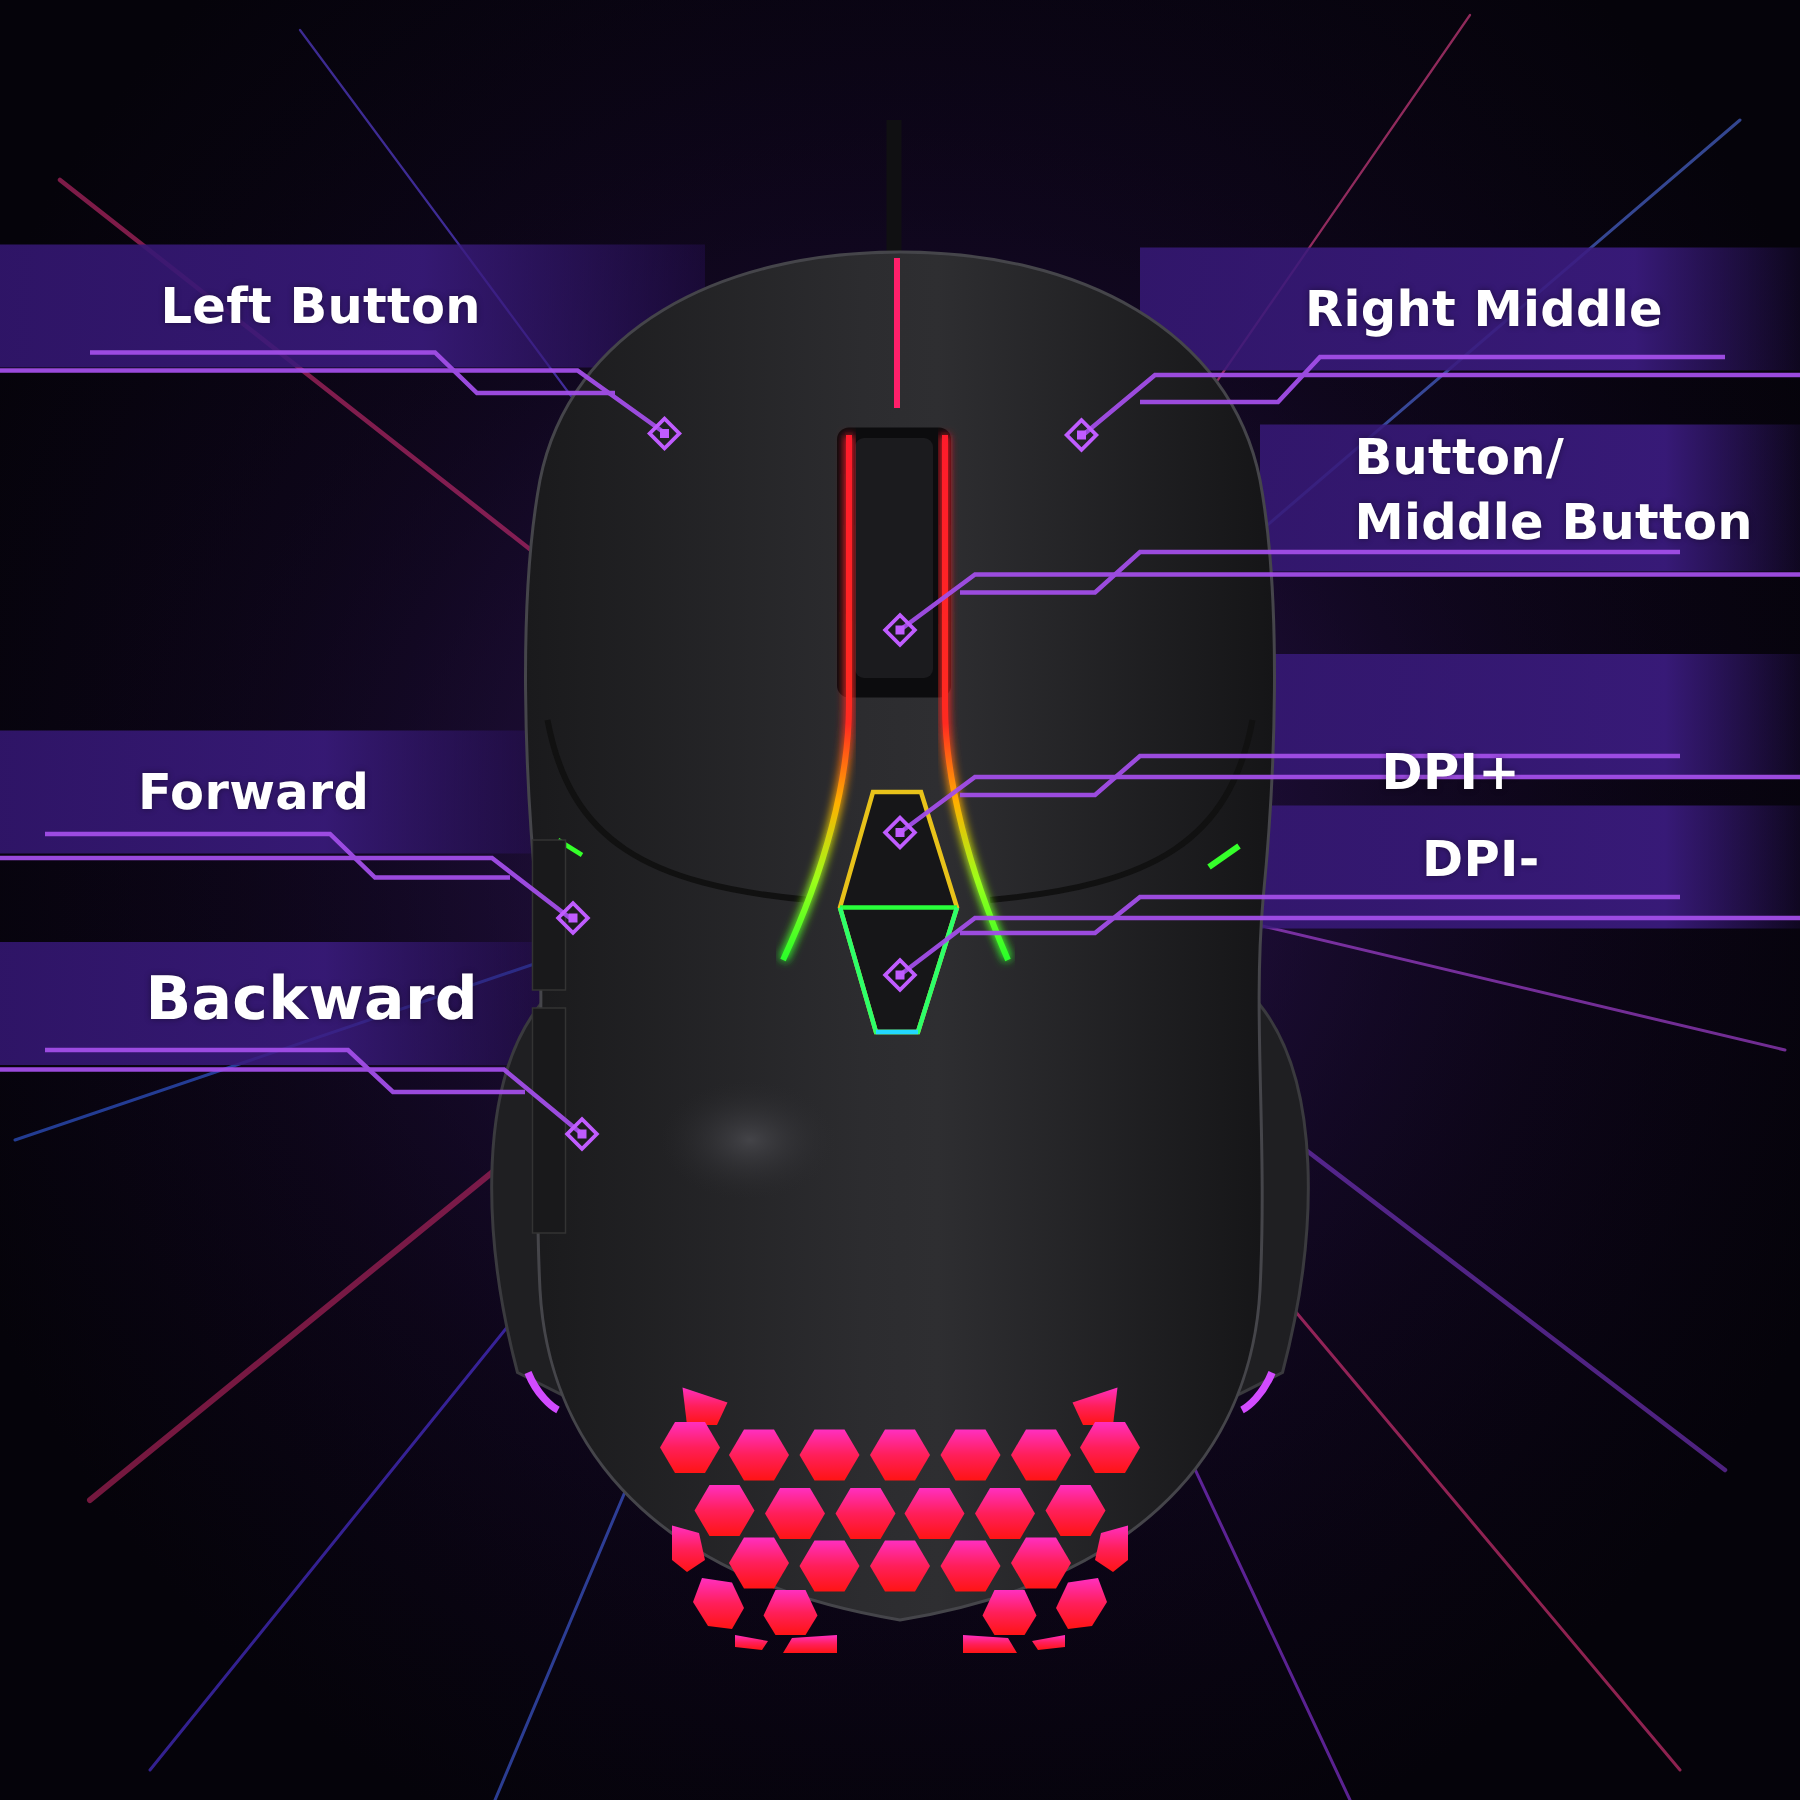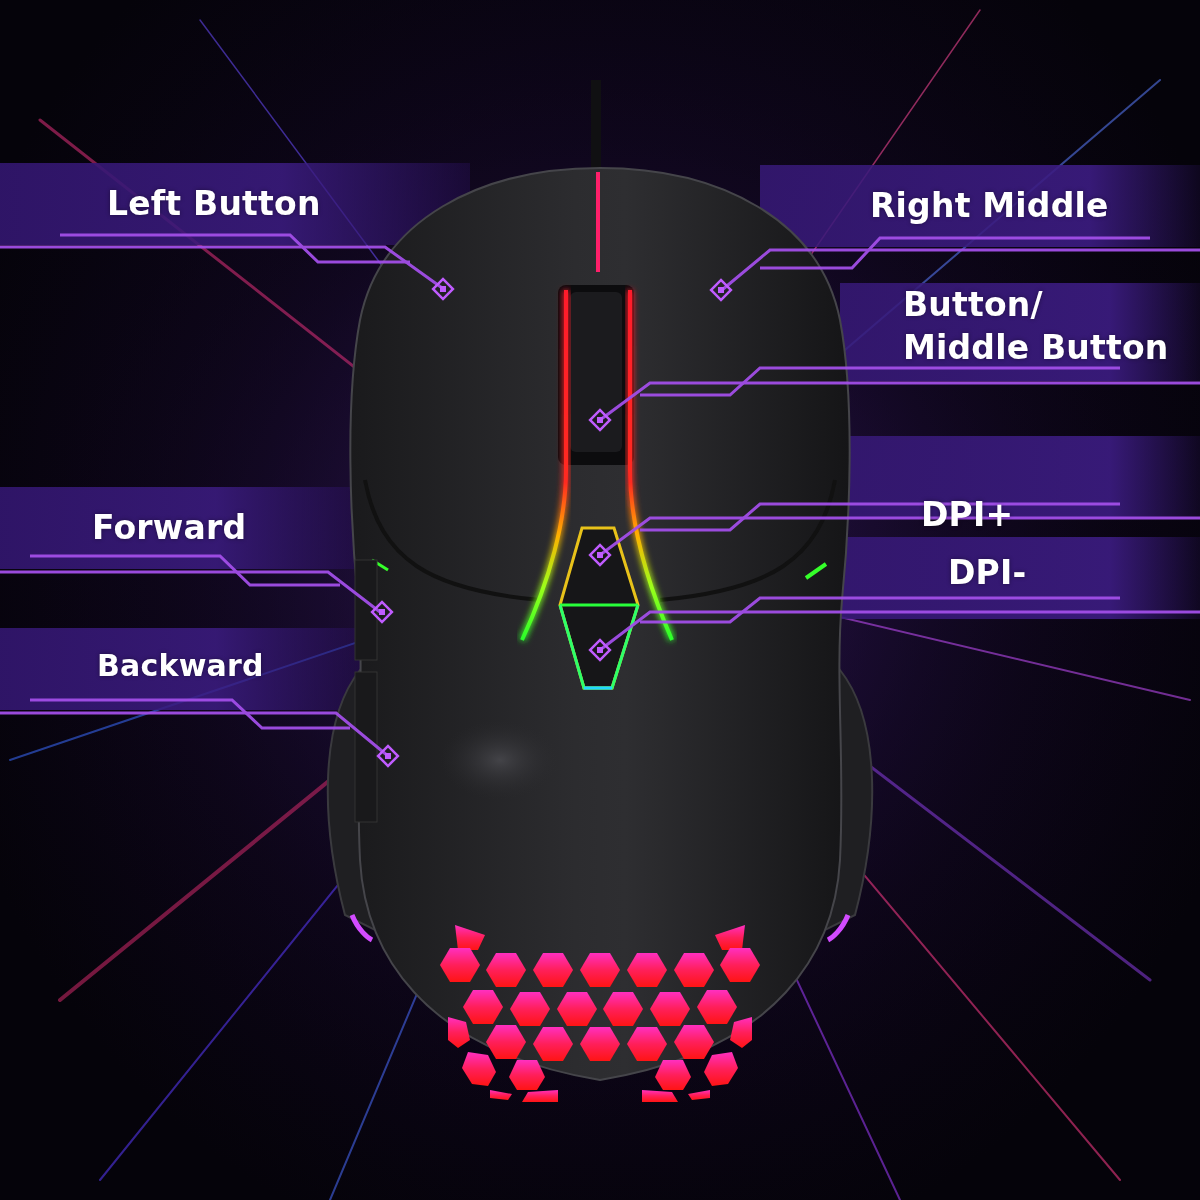--- a/index.html
+++ b/index.html
@@ -211,14 +211,14 @@
     </g>
   </svg>
 
   <div class="label" style="left:107px;top:183px;">Left Button</div>
   <div class="label" style="left:870px;top:185px;">Right Middle</div>
   <div class="label" style="left:903px;top:284px;">Button/</div>
   <div class="label" style="left:903px;top:327px;">Middle Button</div>
   <div class="label" style="left:921px;top:454px;margin-top:40px;">DPI+</div>
   <div class="label" style="left:926px;top:552px;margin-left:22px;">DPI-</div>
   <div class="label" style="left:92px;top:507px;">Forward</div>
-  <div class="label" style="left:97px;top:645px;font-size:30px;">Backward</div>
+  <div class="label" style="left:97px;top:645px;font-size:40px;">Backward</div>
 </div>
 
 </body></html>

